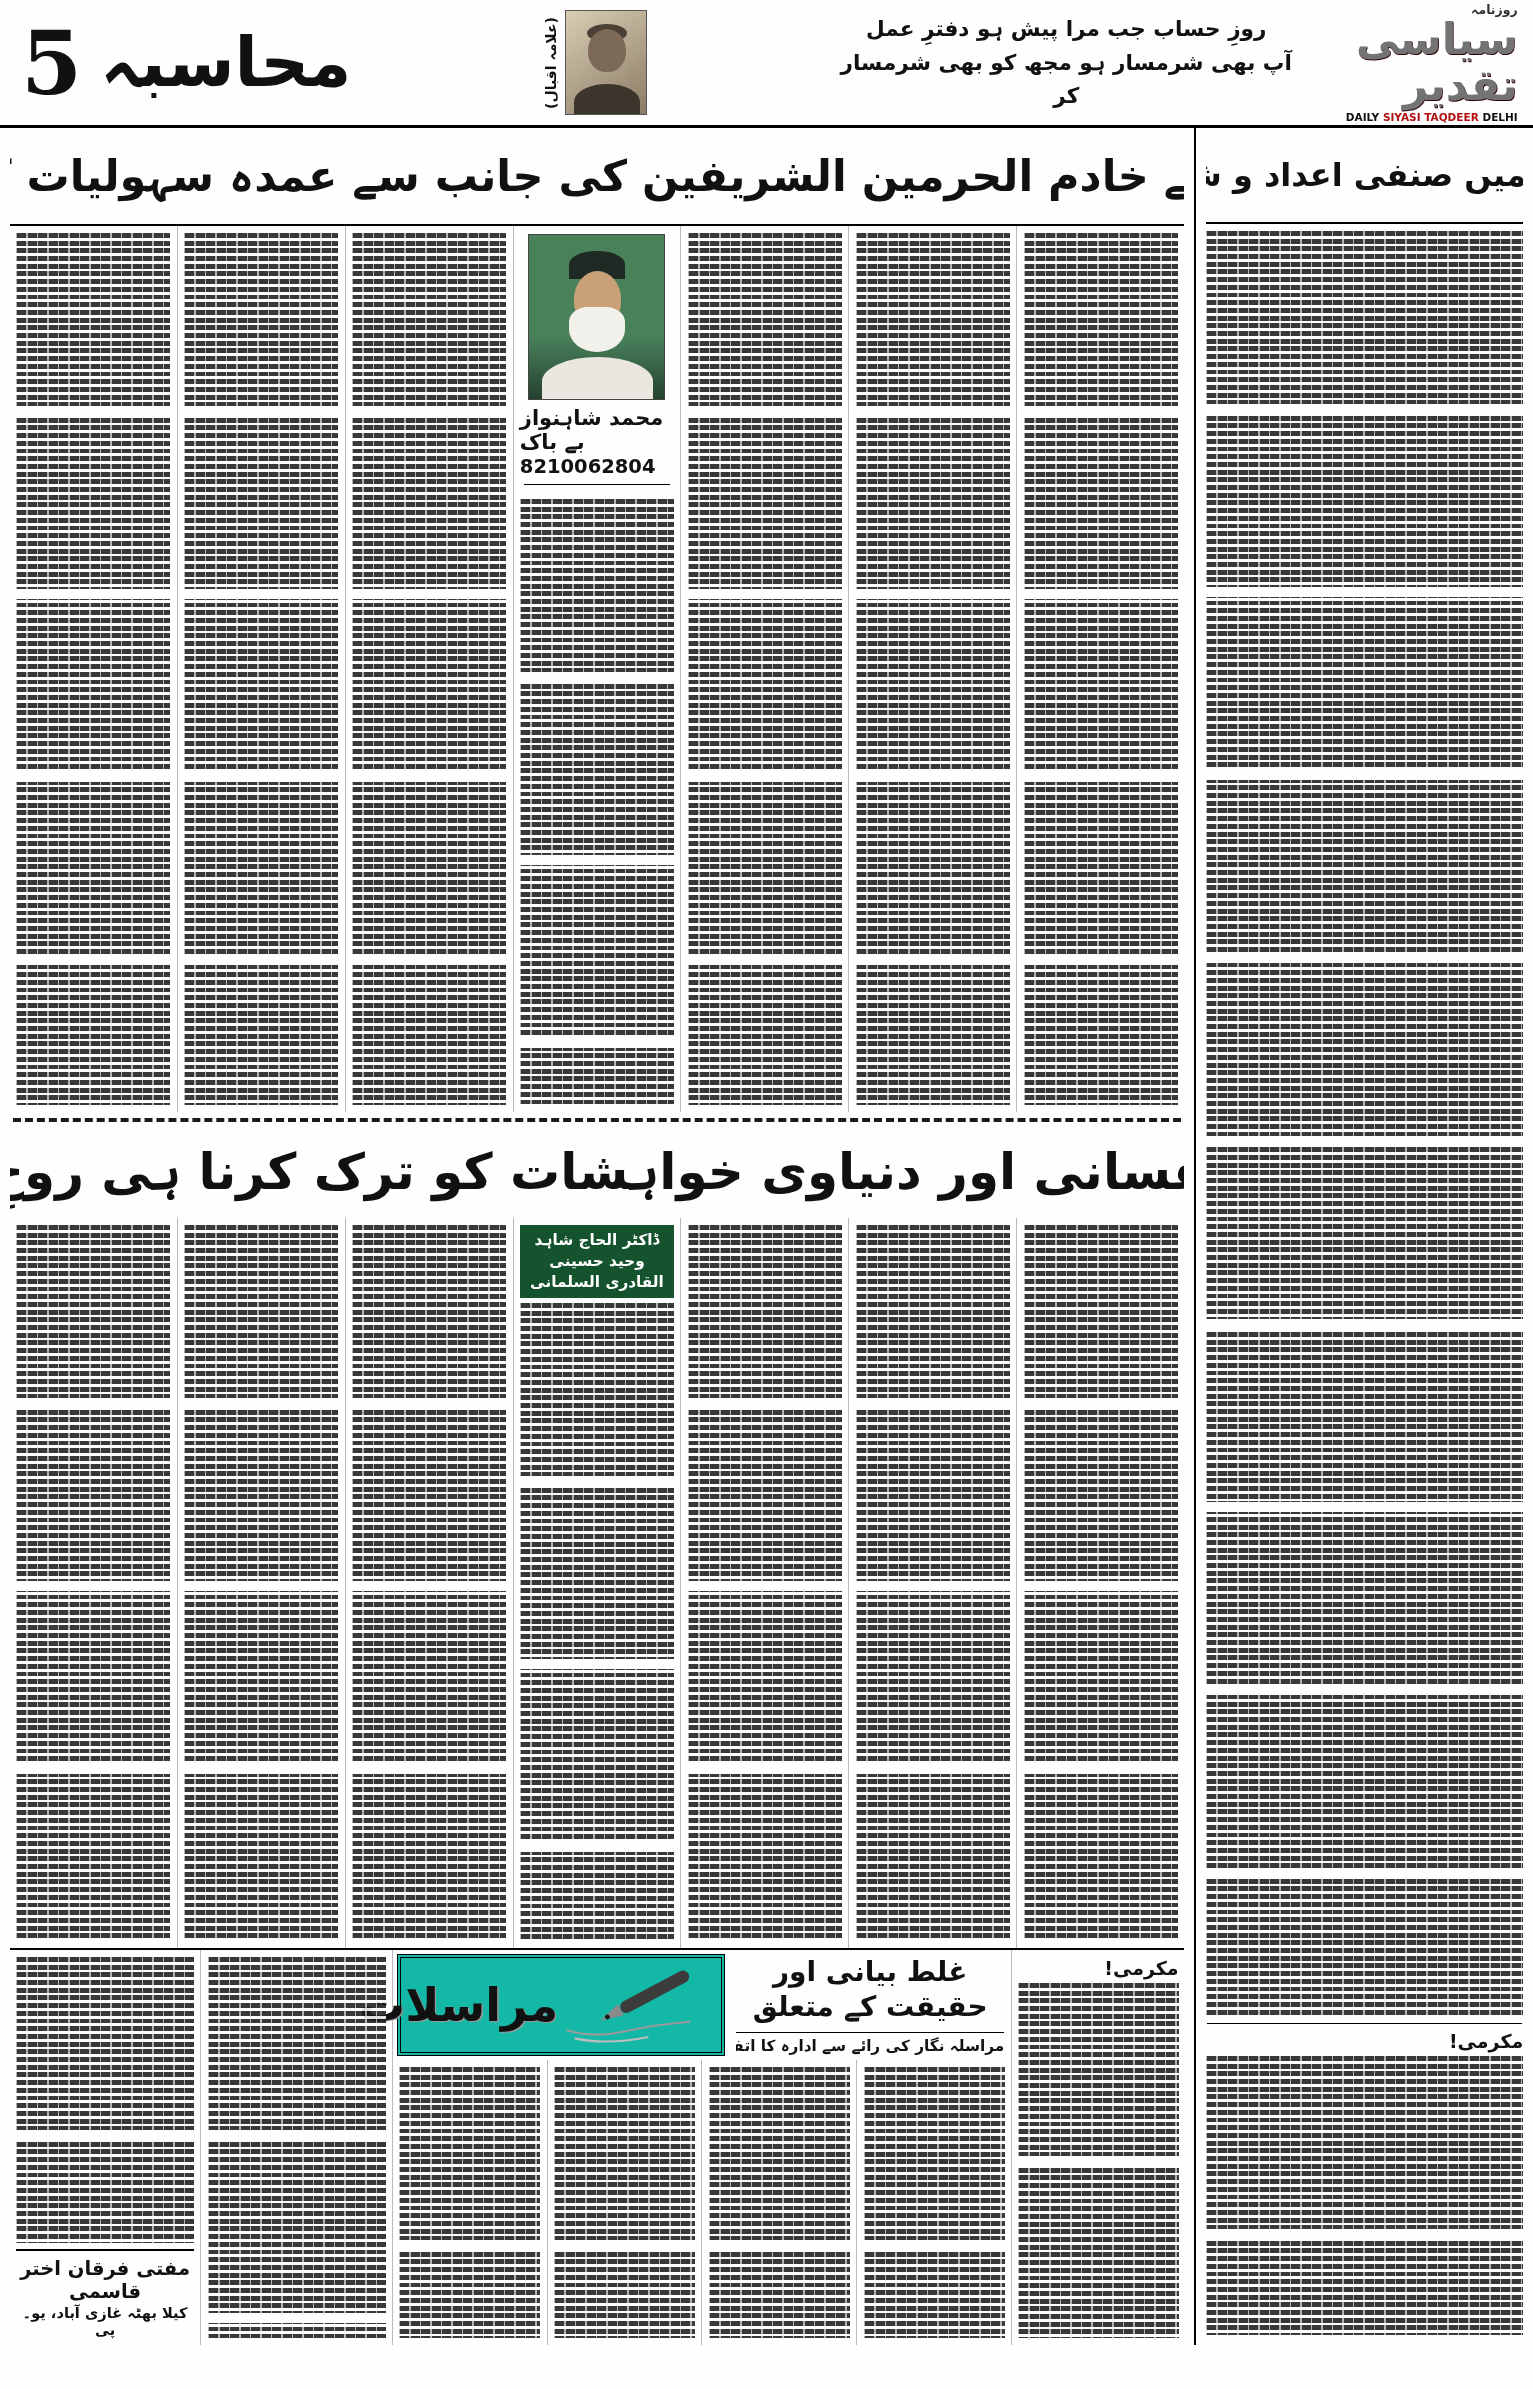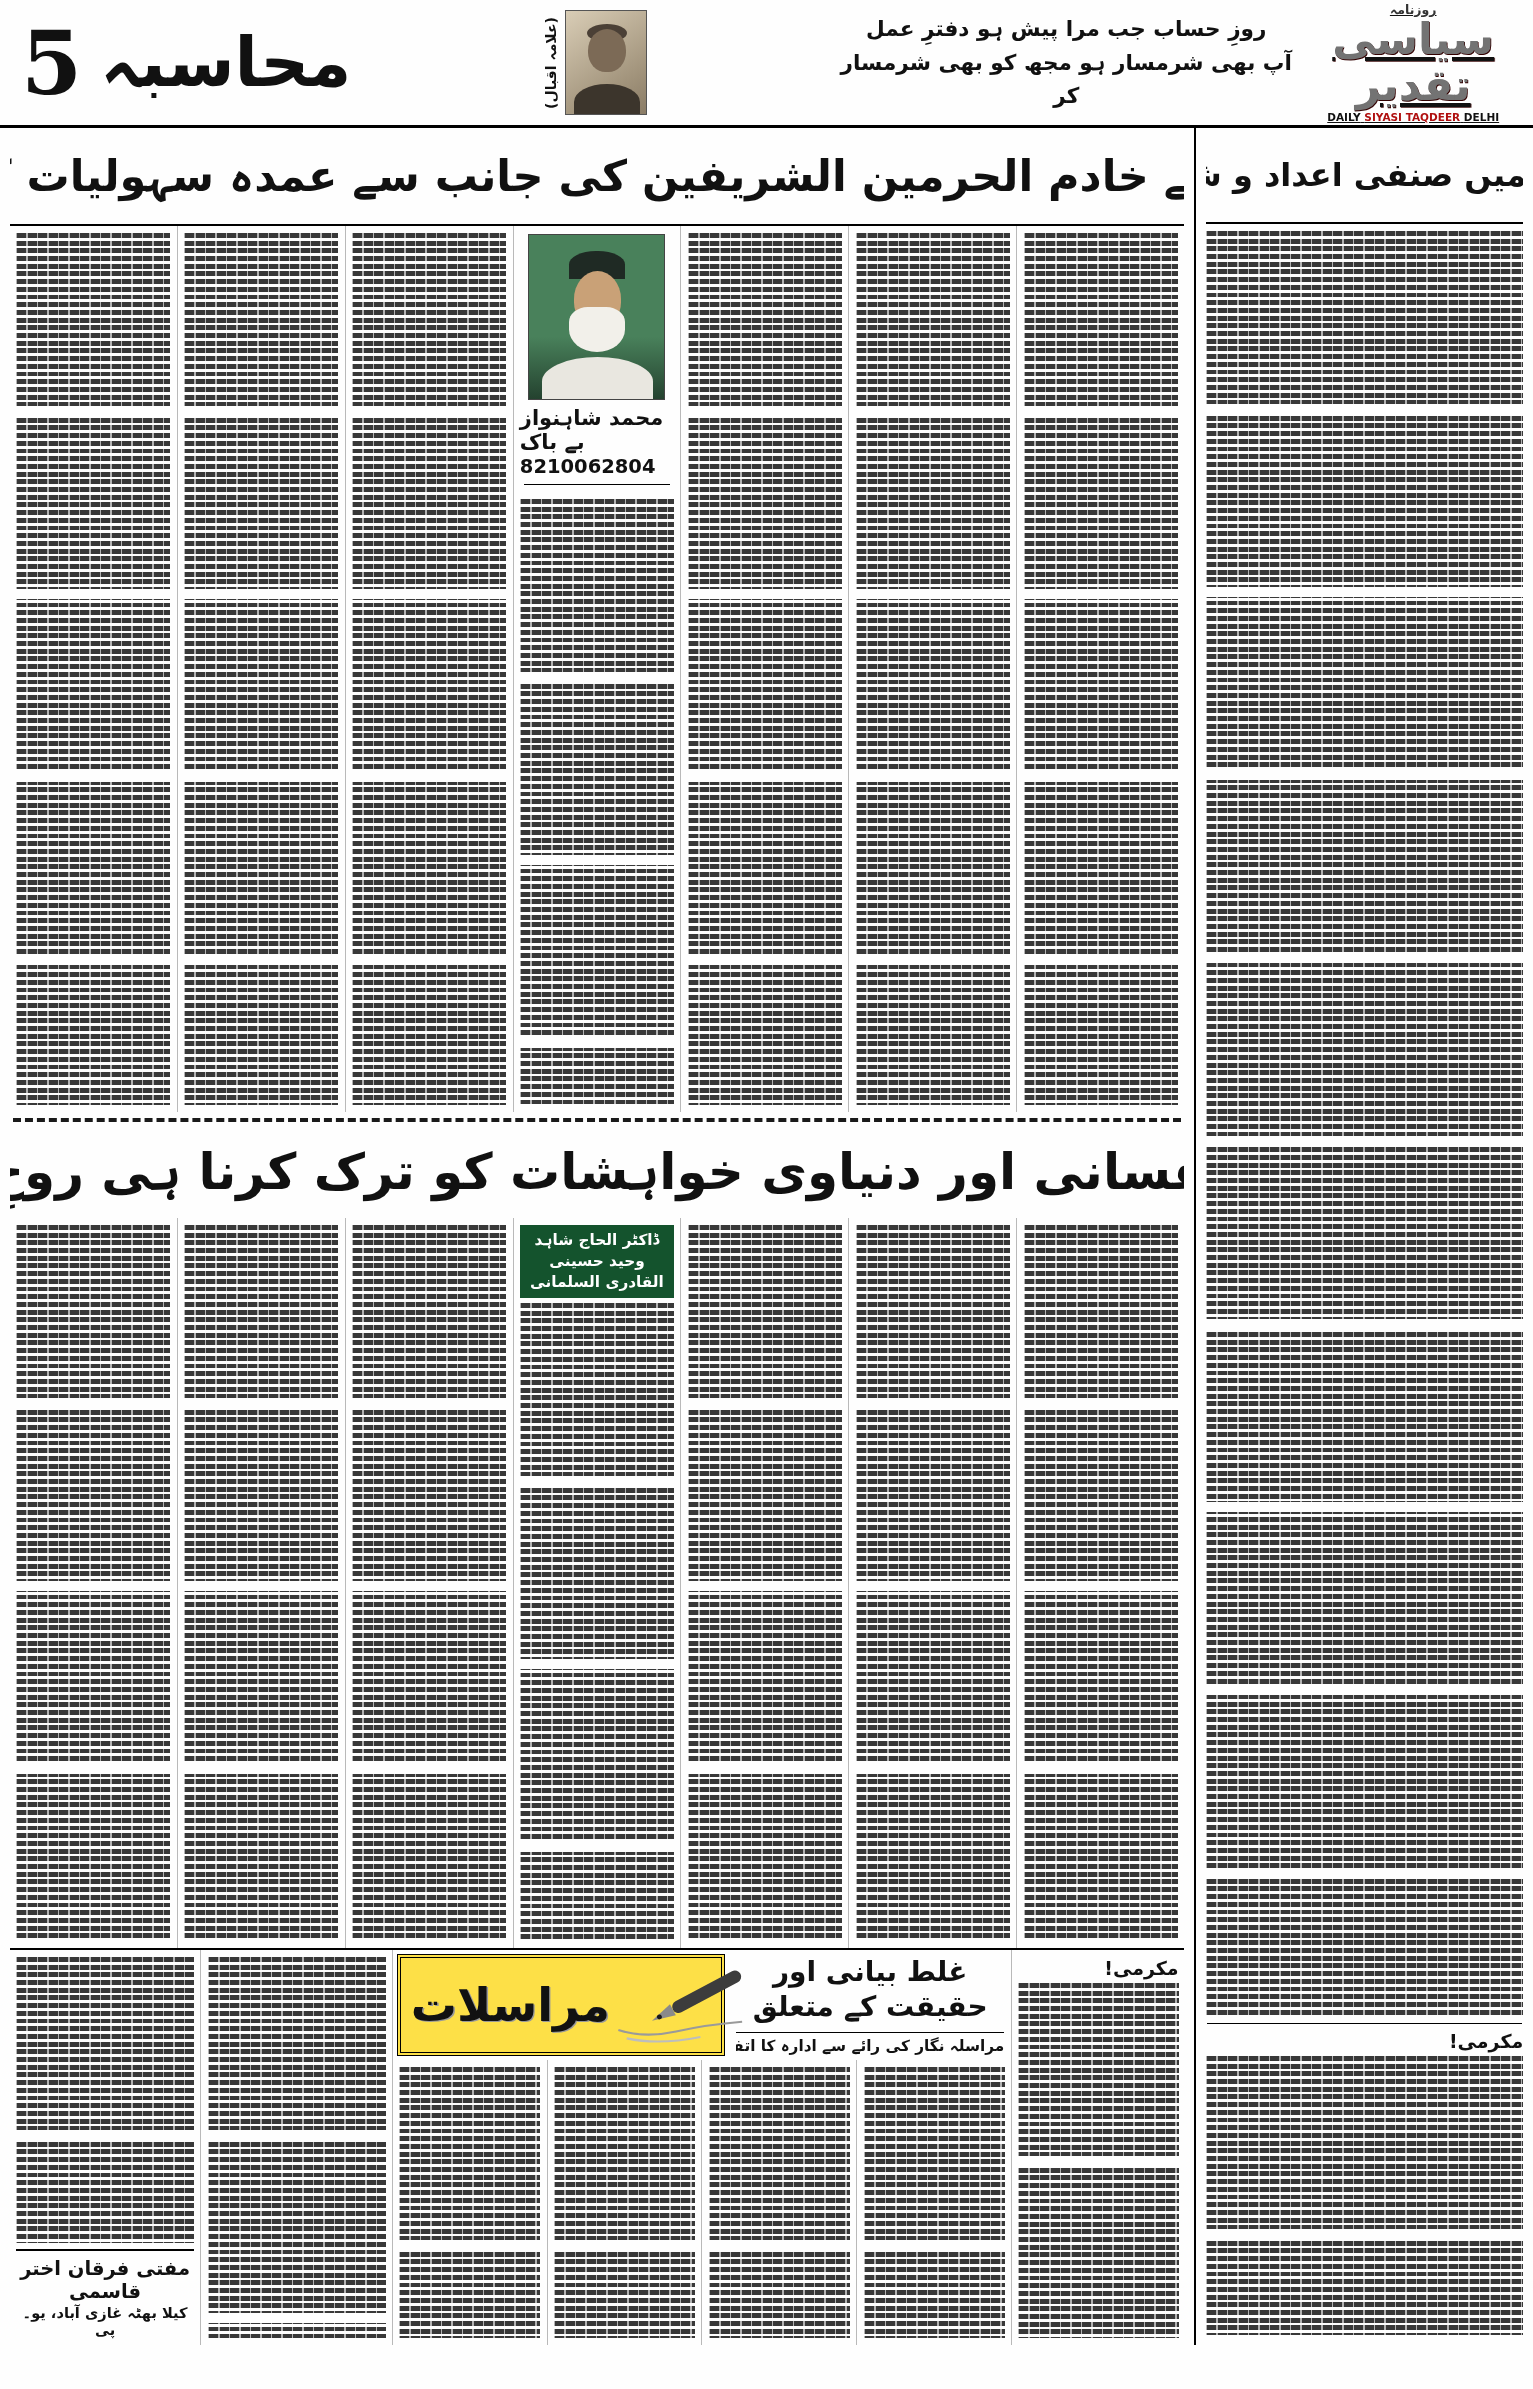--- a/index.html
+++ b/index.html
@@ -33,21 +33,21 @@
   .topbar-brand{font-size:21px;display:flex;gap:4.2px;align-items:baseline;}
   .tb-daily{font-weight:300;color:#eee;}
   .tb-name{font-weight:800;color:#fff;letter-spacing:0.7px;}
   .tb-city{font-weight:800;color:#ff5a3c;font-size:16.7px;}
 
   
   .masthead{
     height:128px;border-bottom:3.5px solid #000;
     display:flex;align-items:center;padding:5.6px 15.3px;gap:12.5px;
   }
-  .logo-block{width:209px;text-align:center;flex:none;text-decoration:underline;}
+  .logo-block{width:209px;text-align:right;flex:none;}
   .logo-top{font-size:12.5px;font-weight:700;color:#333;}
   .logo-urdu{font-size:43px;font-weight:900;color:#737373;line-height:1.05;text-shadow:0.7px 0.7px 0 #300;}
   .logo-sub{direction:ltr;font-size:10.5px;font-weight:700;color:#111;margin-top:2.8px;}
   .logo-sub .red{color:#b01010;}
   .couplet{flex:none;width:460px;text-align:center;font-weight:800;font-size:21.6px;line-height:1.55;}
   .mh-spacer{flex:1;}
   .portrait-wrap{flex:none;display:flex;align-items:center;gap:2.8px;height:109px;}
   .portrait{
     width:82px;height:105px;border:1.4px solid #555;position:relative;overflow:hidden;
     background:linear-gradient(145deg,#d9cdb6,#a2947c 70%,#8a7c66);
@@ -123,21 +123,21 @@
   .letters{flex:1;border-top:2.1px solid #000;display:flex;min-height:0;}
   .letters-right-col{flex:none;width:173px;display:flex;flex-direction:column;padding:7px 5.6px;border-left:0.7px solid #b9b9b9;}
   .salutation{font-size:19px;font-weight:900;margin-bottom:4.2px;}
   .letters-center{flex:1;display:flex;flex-direction:column;min-width:0;border-left:0.7px solid #b9b9b9;}
   .letters-top{flex:none;height:110px;display:flex;align-items:stretch;}
   .letters-headline-block{flex:1;display:flex;flex-direction:column;align-items:center;justify-content:center;padding:2.8px 7px;min-width:0;}
   .letters-headline{font-size:28px;font-weight:900;text-align:center;line-height:1.25;max-height:74px;overflow:hidden;}
   .letters-disclaimer{font-size:15.3px;font-weight:800;border-top:1.4px solid #000;padding-top:4.2px;margin-top:4.2px;white-space:nowrap;overflow:hidden;max-width:100%;}
   .letters-artbox{
     flex:none;width:328px;margin:4.2px;border:4.2px double #000;
-    display:flex;align-items:center;justify-content:flex-end;padding:4.2px 9.8px;background:#fde047;
+    display:flex;align-items:center;justify-content:space-between;padding:4.2px 9.8px;background:#14b8a6;
   }
   .letters-artbox .pen{flex:none;width:153px;height:84px;}
   .letters-box-title{font-size:46px;font-weight:900;letter-spacing:-1.4px;text-shadow:1.4px 1.4px 0 #999;}
   .letters-body{flex:1;display:flex;min-height:0;}
   .letters-left{flex:none;width:382px;display:flex;min-height:0;}
   .letters-left .col{padding-top:7px;}
   .author-credit{flex:none;text-align:center;margin-top:5.6px;border-top:2.1px solid #000;padding-top:5.6px;}
   .credit-name{font-size:19.5px;font-weight:900;}
   .credit-loc{font-size:14.6px;font-weight:700;margin-top:1.4px;}
 

